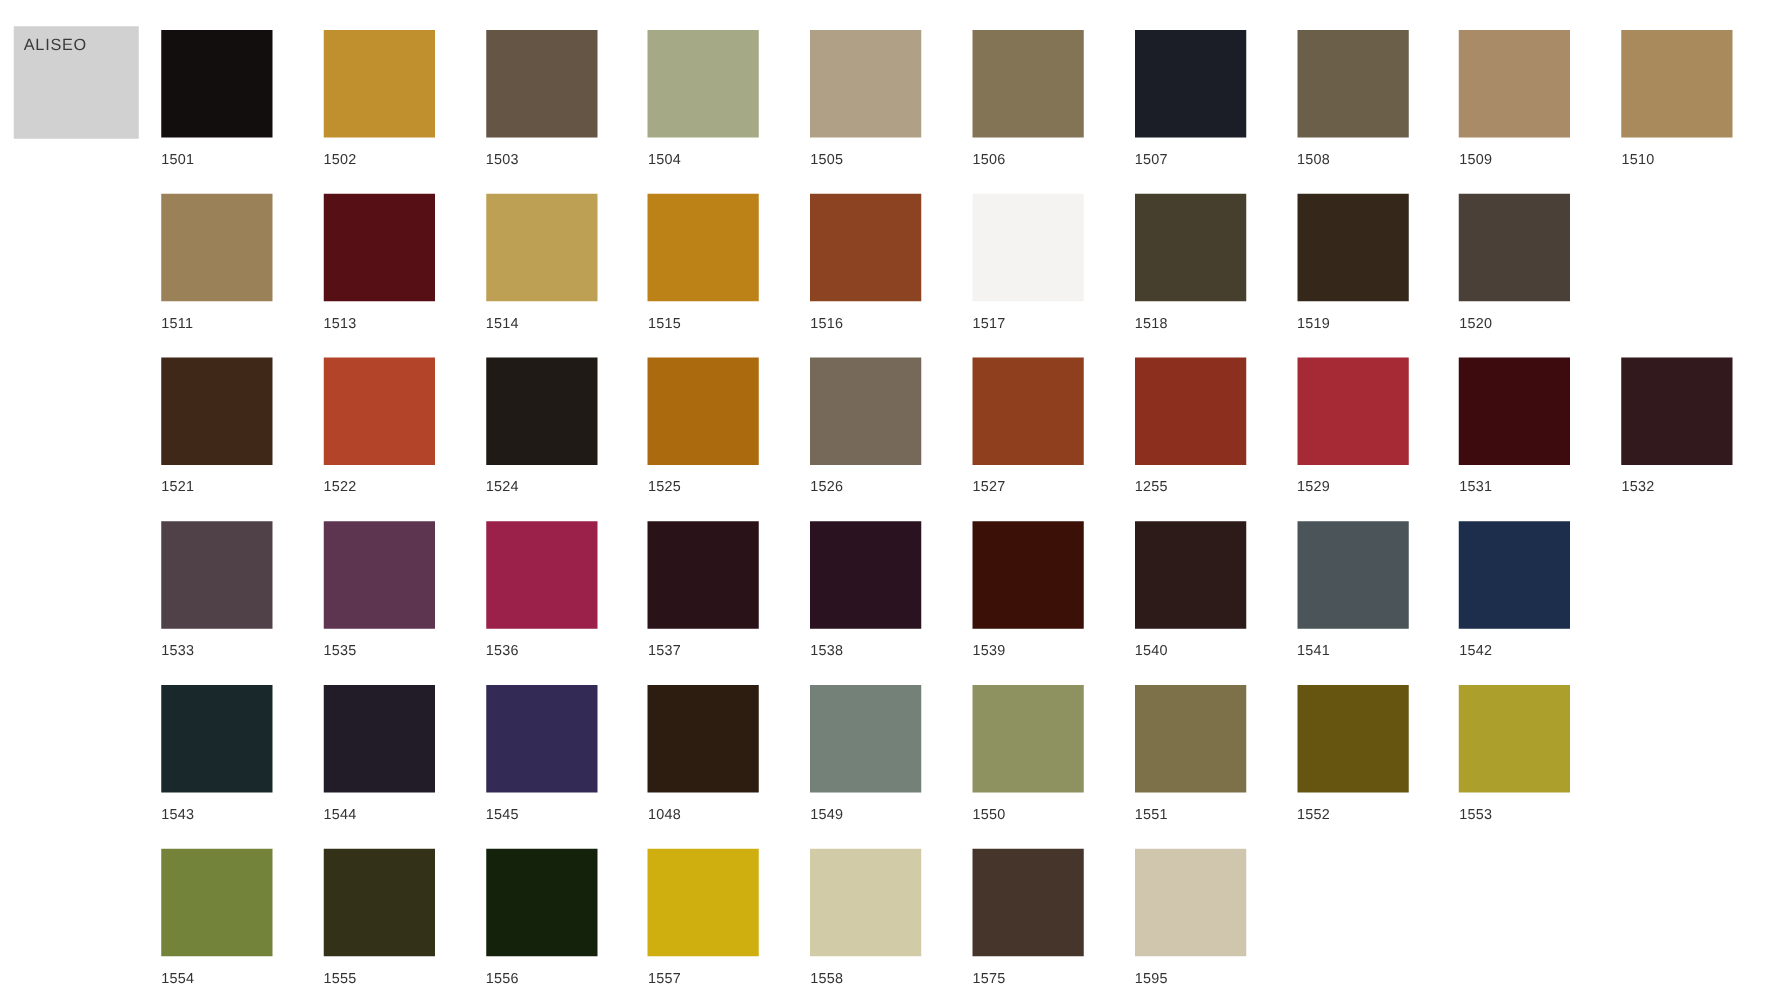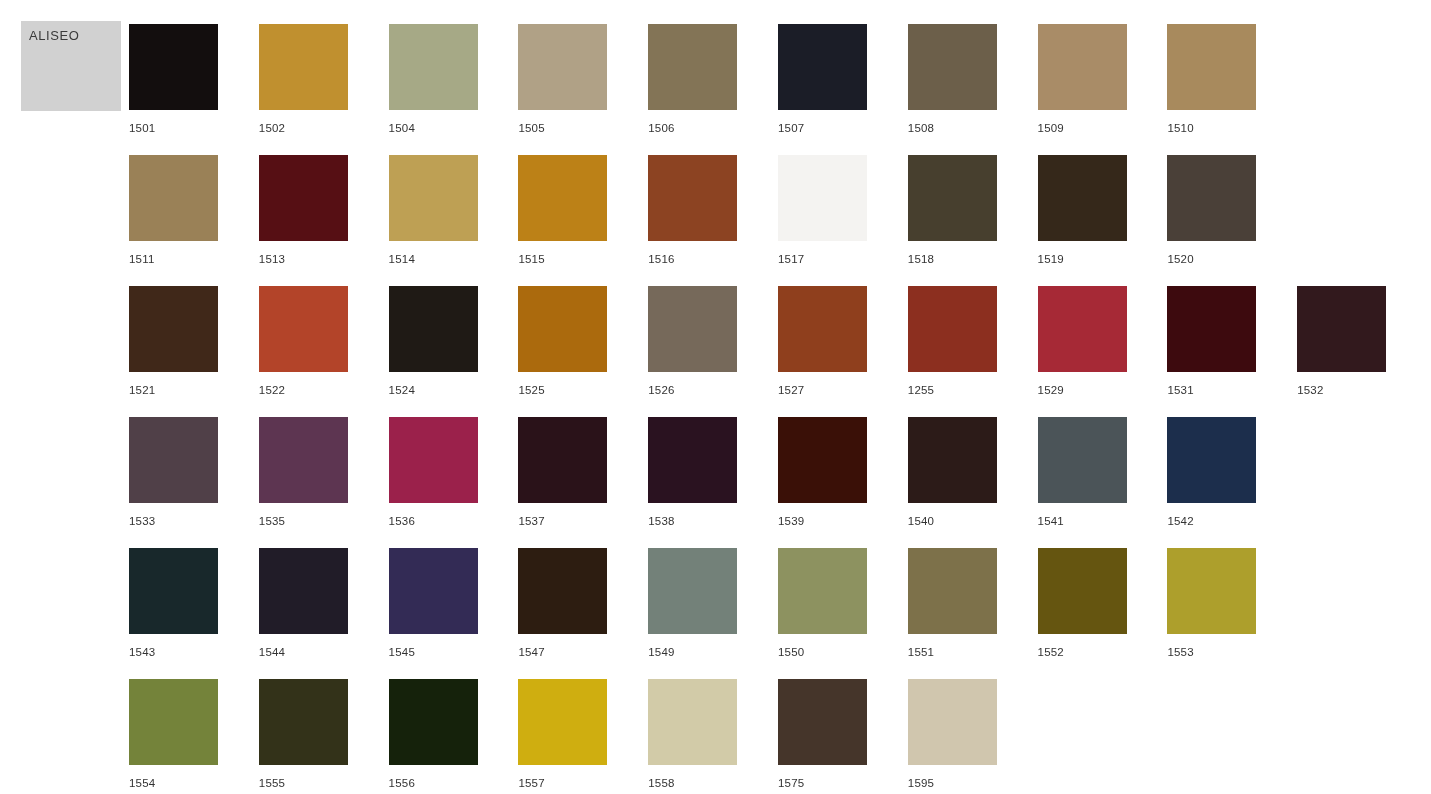--- a/index.html
+++ b/index.html
@@ -19,21 +19,21 @@
   #page {
     position: relative;
     width: 1431px;
     height: 794px;
     background: #ffffff;
   }
 
   
   .collection-header {
     position: absolute;
-    left: 21px;
+    left: 11px;
     top: 21px;
     width: 100px;
     height: 90px;
     background: #d1d1d1;
     box-sizing: border-box;
     text-decoration: underline;
   }
   .collection-title {
     position: absolute;
     left: 8px;
@@ -95,20 +95,24 @@
       <div class="row">
         <div class="cell">
           <div class="swatch" style="background: rgb(19, 14, 14);"></div>
           <div class="swatch-label">1501</div>
         </div>
         <div class="cell">
           <div class="swatch" style="background: rgb(192, 144, 47);"></div>
           <div class="swatch-label">1502</div>
         </div>
         <div class="cell">
+          <div class="swatch" style="background: rgb(101, 85, 69);"></div>
+          <div class="swatch-label">1503</div>
+        </div>
+        <div class="cell">
           <div class="swatch" style="background: rgb(166, 169, 134);"></div>
           <div class="swatch-label">1504</div>
         </div>
         <div class="cell">
           <div class="swatch" style="background: rgb(176, 161, 134);"></div>
           <div class="swatch-label">1505</div>
         </div>
         <div class="cell">
           <div class="swatch" style="background: rgb(131, 116, 86);"></div>
           <div class="swatch-label">1506</div>
@@ -256,21 +260,21 @@
         <div class="cell">
           <div class="swatch" style="background: rgb(33, 28, 40);"></div>
           <div class="swatch-label">1544</div>
         </div>
         <div class="cell">
           <div class="swatch" style="background: rgb(51, 43, 85);"></div>
           <div class="swatch-label">1545</div>
         </div>
         <div class="cell">
           <div class="swatch" style="background: rgb(45, 29, 17);"></div>
-          <div class="swatch-label">1547</div>
+          <div class="swatch-label">1048</div>
         </div>
         <div class="cell">
           <div class="swatch" style="background: rgb(115, 129, 121);"></div>
           <div class="swatch-label">1549</div>
         </div>
         <div class="cell">
           <div class="swatch" style="background: rgb(141, 146, 96);"></div>
           <div class="swatch-label">1550</div>
         </div>
         <div class="cell">

